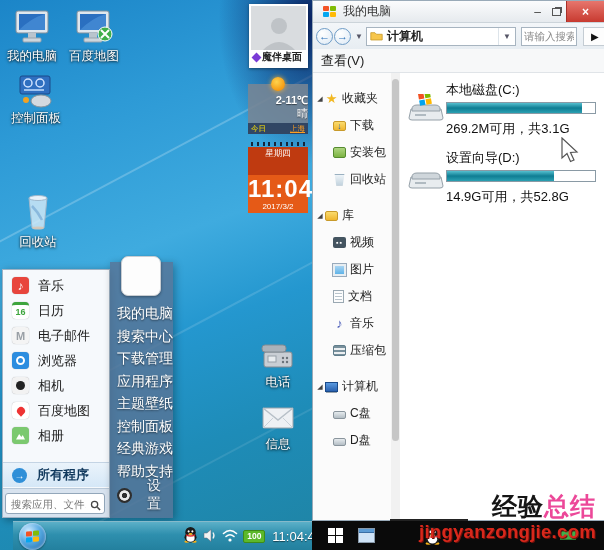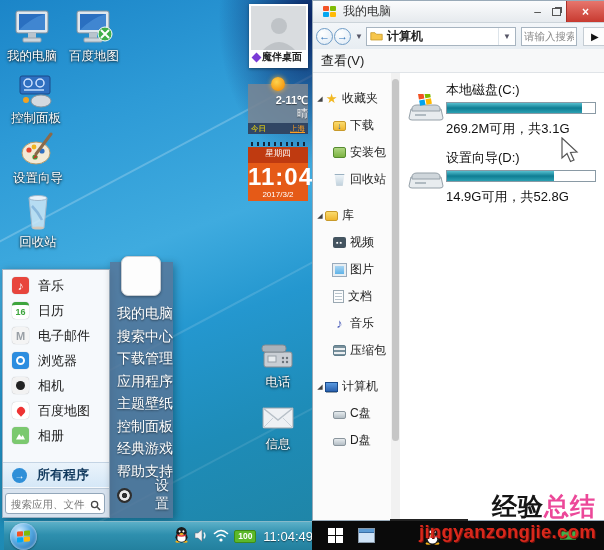--- a/index.html
+++ b/index.html
@@ -35,21 +35,21 @@
     background:radial-gradient(circle at 40% 35%, #ffd34d, #f59a13 70%); box-shadow:0 0 5px rgba(255,180,40,.9); }
   .weather .temp { padding-top:8px; font-size:11px; font-weight:bold; text-shadow:0 1px 1px rgba(0,0,0,.5); }
   .weather .cond { font-size:11px; line-height:13px; text-shadow:0 1px 1px rgba(0,0,0,.5); }
   .weather .wrow { position:absolute; bottom:0; left:0; right:0; height:11px; background:rgba(15,35,70,.65);
     display:flex; justify-content:space-between; padding:0 3px; font-size:7.5px; line-height:11px; }
   .weather .wday { color:#ffe400; } .weather .wcity { color:#ffa020;text-decoration:underline; }
 
   .clock { position:absolute; left:248px; top:141px; width:60px; height:56px; }
   .clock .ticks { height:6px; display:flex; justify-content:space-between; padding:1px 3px 0; }
   .clock .ticks i { width:2px; height:4px; background:#15253a; }
-  .clock .band { height:16px; background:#bf3a10; color:#fff; font-size:8.5px; line-height:12px; text-align:center; }
+  .clock .band { height:28px; background:#bf3a10; color:#fff; font-size:8.5px; line-height:12px; text-align:center; }
   .clock .tbody { height:38px; background:#e55a17; color:#fff; text-align:center; }
   .clock .time { font-size:24px; font-weight:bold; line-height:27px; letter-spacing:1px; }
   .clock .date { font-size:8px; line-height:9px; }
 
   
   .menu-left { position:absolute; left:2px; top:269px; width:108px; height:249px;
     background:#f6f9fc; border:1px solid #9fb2c4; box-shadow:2px 2px 8px rgba(0,0,0,.35); }
   .apps { position:absolute; top:3px; left:0; right:0; }
   .app-row { height:25px; display:flex; align-items:center; padding-left:9px; cursor:default; }
   .app-row .alabel { margin-left:9px; font-size:13px; color:#1a1a1a; }
@@ -73,27 +73,27 @@
   .msearch::placeholder { color:#777; }
   .mag { position:absolute; right:8px; top:8px; }
 
   .menu-right { position:absolute; left:110px; top:262px; width:63px; height:256px;
     background:rgba(88,116,150,.82); box-shadow:2px 2px 8px rgba(0,0,0,.3); }
   .ricon { position:absolute; left:11px; top:-6px; width:40px; height:40px; background:#fdfdfd; border:1px solid #c9cdd2;
     border-radius:7px; box-shadow:0 1px 3px rgba(0,0,0,.35); }
   .ritems { position:absolute; top:40px; left:0; right:0; }
   .r-row { height:22.5px; line-height:22.5px; padding-left:7px; font-size:14px; color:#fff;
     text-shadow:0 1px 2px rgba(0,0,0,.6); white-space:nowrap; cursor:default; }
-  .setrow { position:absolute; bottom:5px; left:7px; display:flex; align-items:center; gap:23px; }
+  .setrow { position:absolute; bottom:5px; left:7px; display:flex; align-items:center; gap:15px; }
   .gear { width:15px; height:15px; border-radius:50%; flex:none;
     background:radial-gradient(circle,#2e2e2e 22%,#e9e9e9 28%,#e9e9e9 46%,#2e2e2e 52%); }
   .setrow span.slab { font-size:14px; color:#eef3f8; text-shadow:0 1px 2px rgba(0,0,0,.6); }
 
   
-  .taskbar-l { position:absolute; left:4px; top:521px; width:312px; height:29px;
+  .taskbar-l { position:absolute; left:13px; top:521px; width:312px; height:29px;
     background:linear-gradient(#5cb0c8,#2e8fae 45%,#23809e); border-top:1px solid rgba(255,255,255,.45); }
   .orb { position:absolute; left:6px; top:1px; width:27px; height:27px; border-radius:50%;
     background:radial-gradient(circle at 35% 30%, #cfeaff 0%, #55a9e2 45%, #1b5f9e 100%);
     box-shadow:inset 0 0 3px rgba(255,255,255,.8), 0 1px 2px rgba(0,0,0,.4);
     display:flex; align-items:center; justify-content:center; }
   .flag { width:13px; height:12px; display:grid; grid-template-columns:6px 6px; grid-template-rows:5px 5px; gap:1px; transform:skewY(-6deg); }
   .flag i { border-radius:1px; }
   .flag .f1{background:#f35325}.flag .f2{background:#81bc06}.flag .f3{background:#05a6f0}.flag .f4{background:#ffba08}
   .tray { position:absolute; right:3px; top:0; height:29px; display:flex; align-items:center; gap:5px; }
   .batt { background:#5cb82a; border:1px solid #3d8c18; border-radius:2px; color:#fff; font-size:8.5px; font-weight:bold;
@@ -230,34 +230,20 @@
           <circle cx="12" cy="9" r="4" fill="none" stroke="#cfe2ff" stroke-width="1.5"></circle>
           <circle cx="24" cy="9" r="4" fill="none" stroke="#cfe2ff" stroke-width="1.5"></circle>
           <rect x="8" y="15" width="20" height="2" fill="#9ec2ee"></rect>
           <ellipse cx="25" cy="27" rx="10" ry="6" fill="#d3dae0" stroke="#8a959d"></ellipse>
           <circle cx="10" cy="26" r="3" fill="#f0a224"></circle>
         </svg>
       </div>
       <div>控制面板</div>
     </div>
 
-    <div class="dicon" style="left:8px;top:130px;">
-      <div class="ic">
-        <svg width="38" height="36" viewBox="0 0 38 36">
-          <ellipse cx="17" cy="21" rx="14" ry="11" fill="#f3ead6" stroke="#b89b6a"></ellipse>
-          <circle cx="10" cy="18" r="2.6" fill="#e2452f"></circle>
-          <circle cx="16" cy="25" r="2.6" fill="#3f9d3a"></circle>
-          <circle cx="23" cy="19" r="2.6" fill="#2f6fc0"></circle>
-          <circle cx="15" cy="15" r="2.4" fill="#f0b41e"></circle>
-          <path d="M32,2 L17,22" stroke="#8a6a4a" stroke-width="3" stroke-linecap="round"></path>
-          <path d="M16,23 L14,27 L19,25 Z" fill="#c23a2a"></path>
-        </svg>
-      </div>
-      <div>设置向导</div>
-    </div>
 
     <div class="dicon" style="left:8px;top:194px;">
       <div class="ic">
         <svg width="34" height="40" viewBox="0 0 34 40">
           <path d="M8,6 L26,6 L23,36 L11,36 Z" fill="rgba(215,235,248,.8)" stroke="#9fb8cc"></path>
           <ellipse cx="17" cy="6" rx="9" ry="2.5" fill="#e8f2fa" stroke="#9fb8cc"></ellipse>
           <path d="M11,14 Q17,20 21,28" stroke="#7fb0d8" stroke-width="2.5" fill="none" opacity=".8"></path>
           <ellipse cx="17" cy="36" rx="6" ry="1.6" fill="#d8c9b8" opacity=".9"></ellipse>
         </svg>
       </div>

